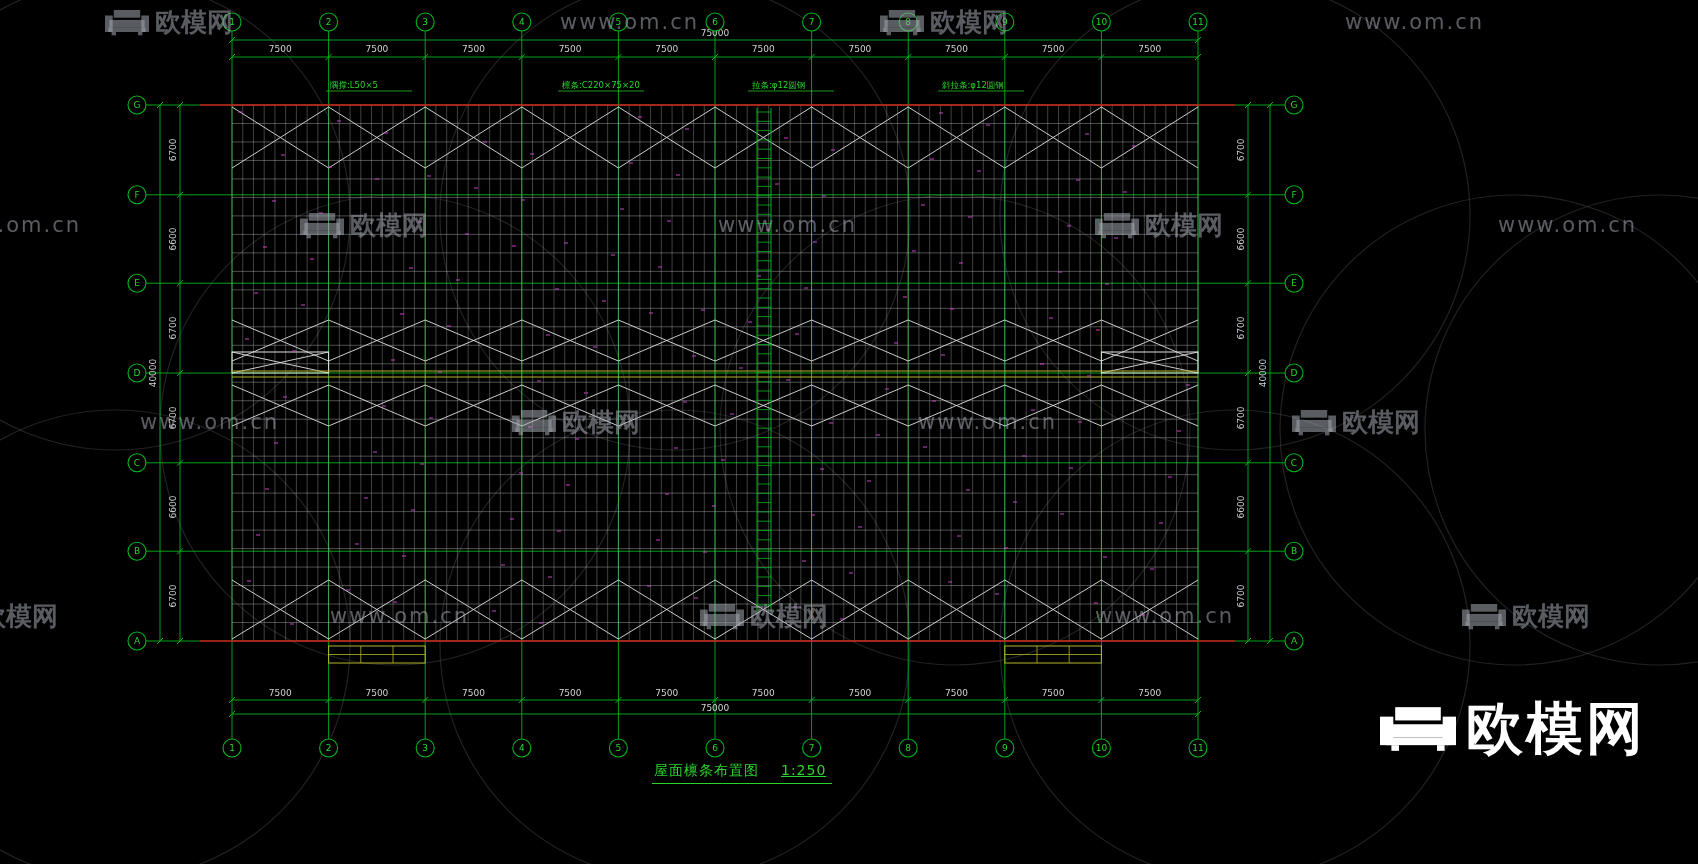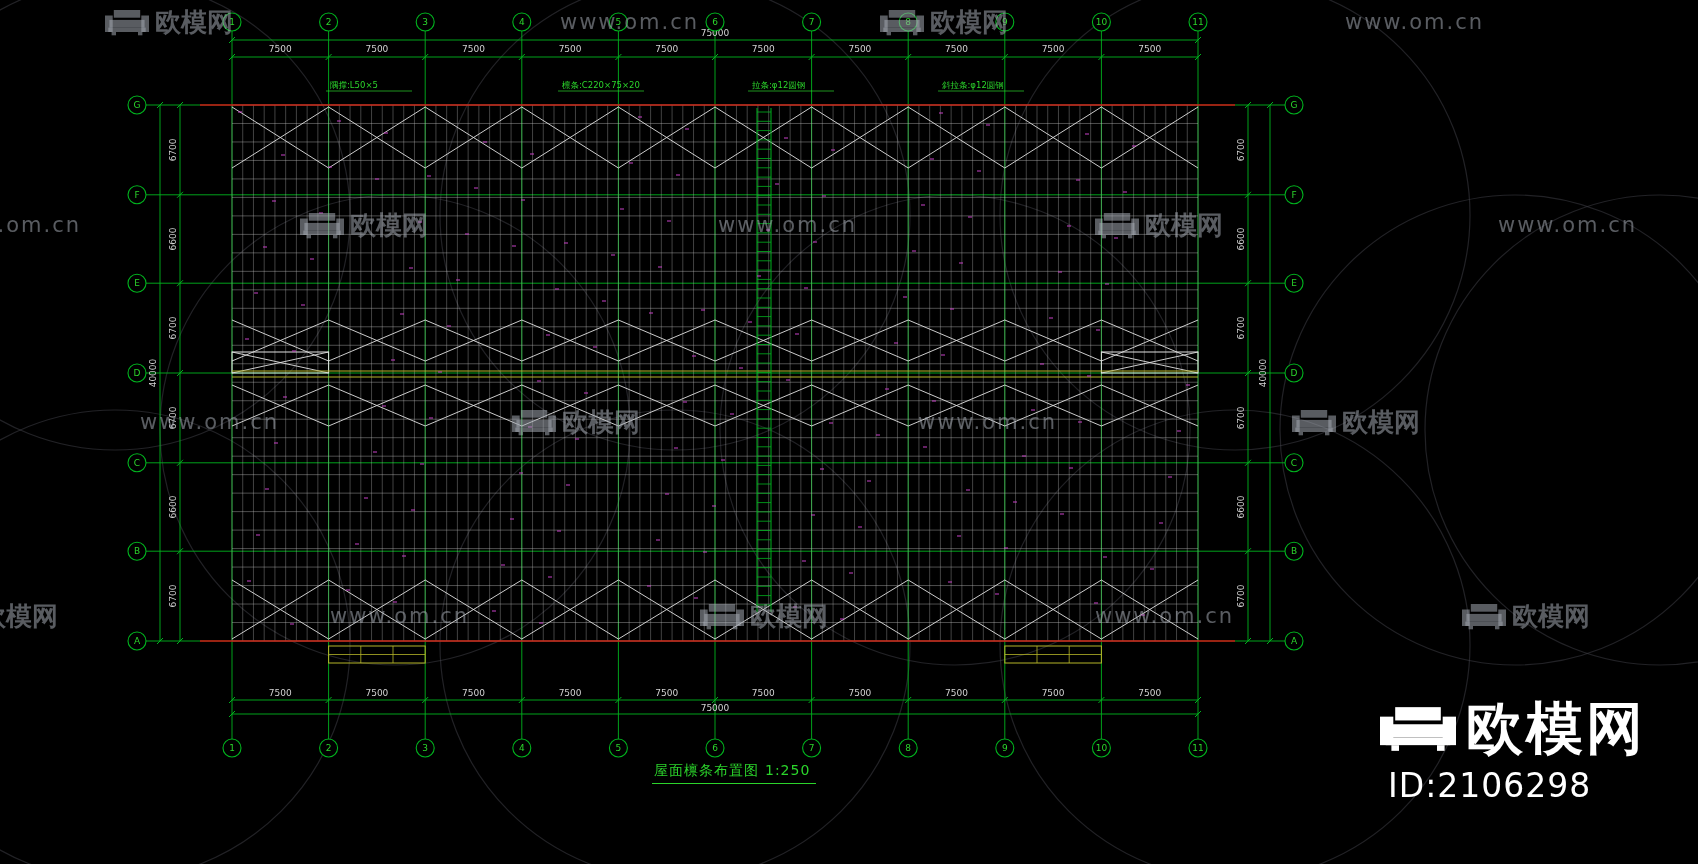--- a/index.html
+++ b/index.html
@@ -1,21 +1,21 @@
 <!DOCTYPE html>
 <html><head>
 <meta charset="utf-8">
 <style>
   html,body{margin:0;padding:0;background:#000;}
   #stage{position:relative;width:1698px;height:864px;background:#000;overflow:hidden;
          font-family:"DejaVu Sans",sans-serif;}
   #cad{position:absolute;left:0;top:0;}
   .title{position:absolute;left:652px;top:762px;color:#2bd42b;font-size:14px;
          letter-spacing:1px;border-bottom:1px solid #2bd42b;padding:0 6px 3px 2px;}
-  .title .scale{margin-left:6px;}
+  .title .scale{margin-left:22px;text-decoration:underline;}
   .brand{position:absolute;left:1380px;top:700px;display:flex;align-items:center;color:#fff;}
   .bsofa{width:76px;height:46px;fill:#fff;margin-right:10px;flex:none;}
   .btxt{font-size:57px;font-weight:bold;letter-spacing:3px;line-height:1;}
   .aid{position:absolute;left:1388px;top:766px;color:#fff;font-size:33px;letter-spacing:1px;}
   text{font-family:"DejaVu Sans",sans-serif;}
 </style>
 </head>
 <body>
 
 <div id="stage">
@@ -776,14 +776,13 @@
       <rect x="0" y="5" width="7" height="15"></rect>
       <rect x="33" y="5" width="7" height="15"></rect>
       <rect x="4" y="9" width="32" height="7"></rect>
       <rect x="3" y="16" width="34" height="4"></rect>
       <rect x="6" y="20" width="4" height="3"></rect>
       <rect x="30" y="20" width="4" height="3"></rect>
     </svg>
     <span class="btxt">欧模网</span>
   </div>
 
-  <div class="aid">ID:2106298</div>
 </div>
 
 </body></html>

